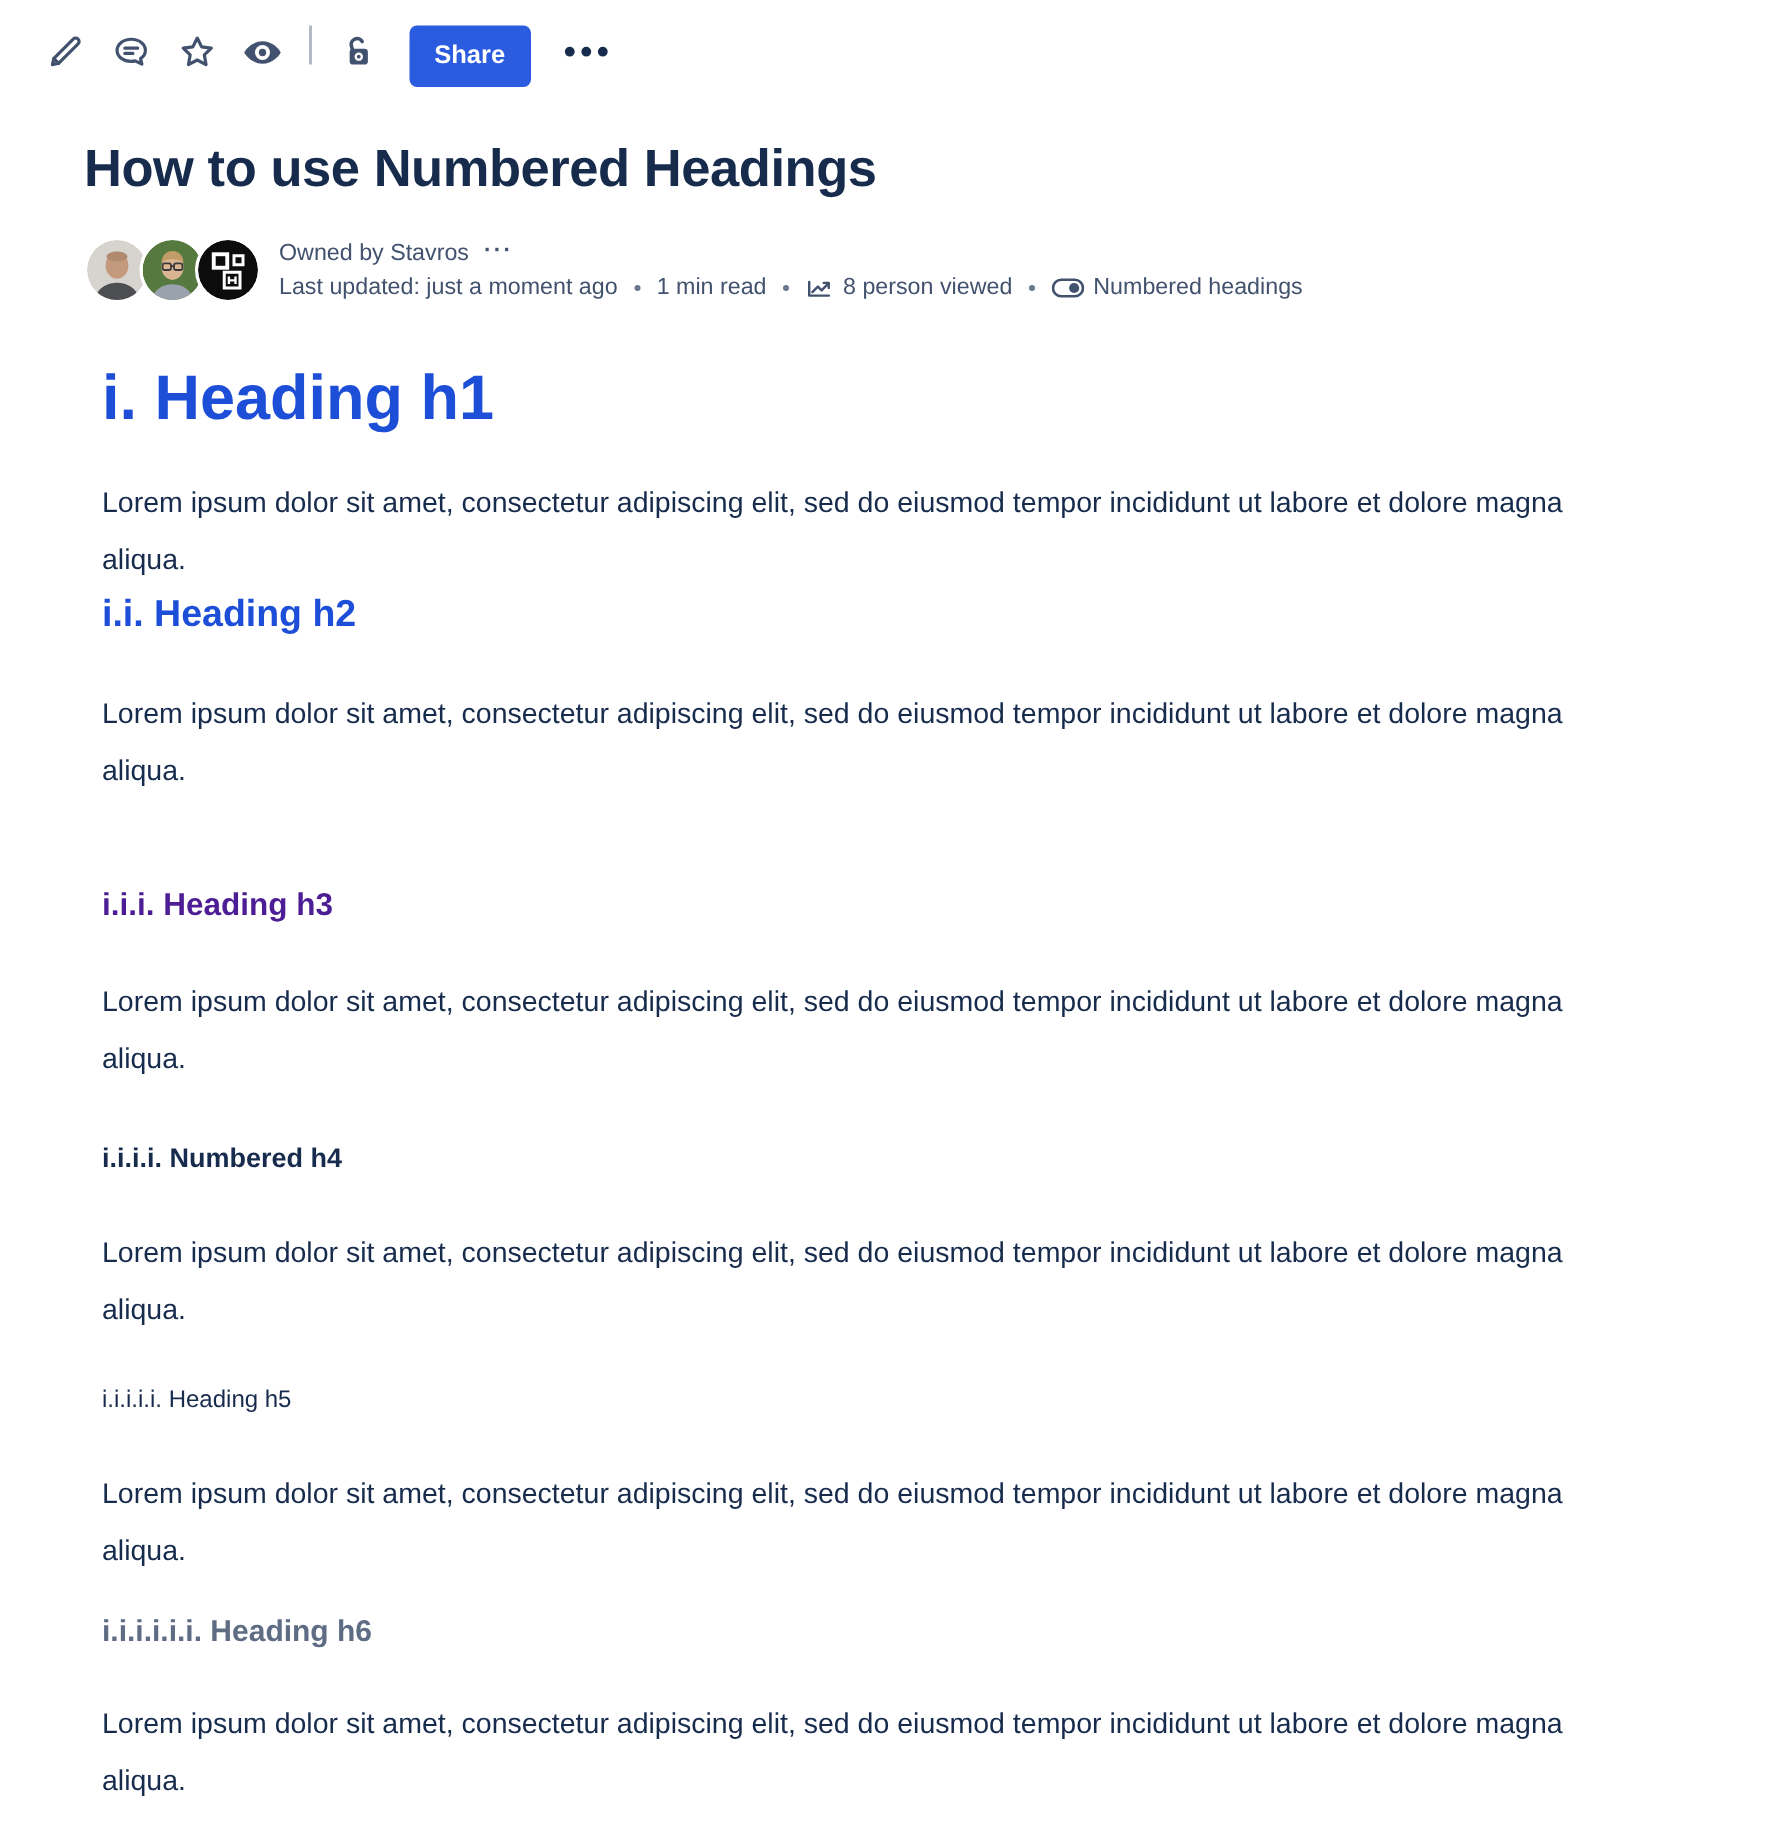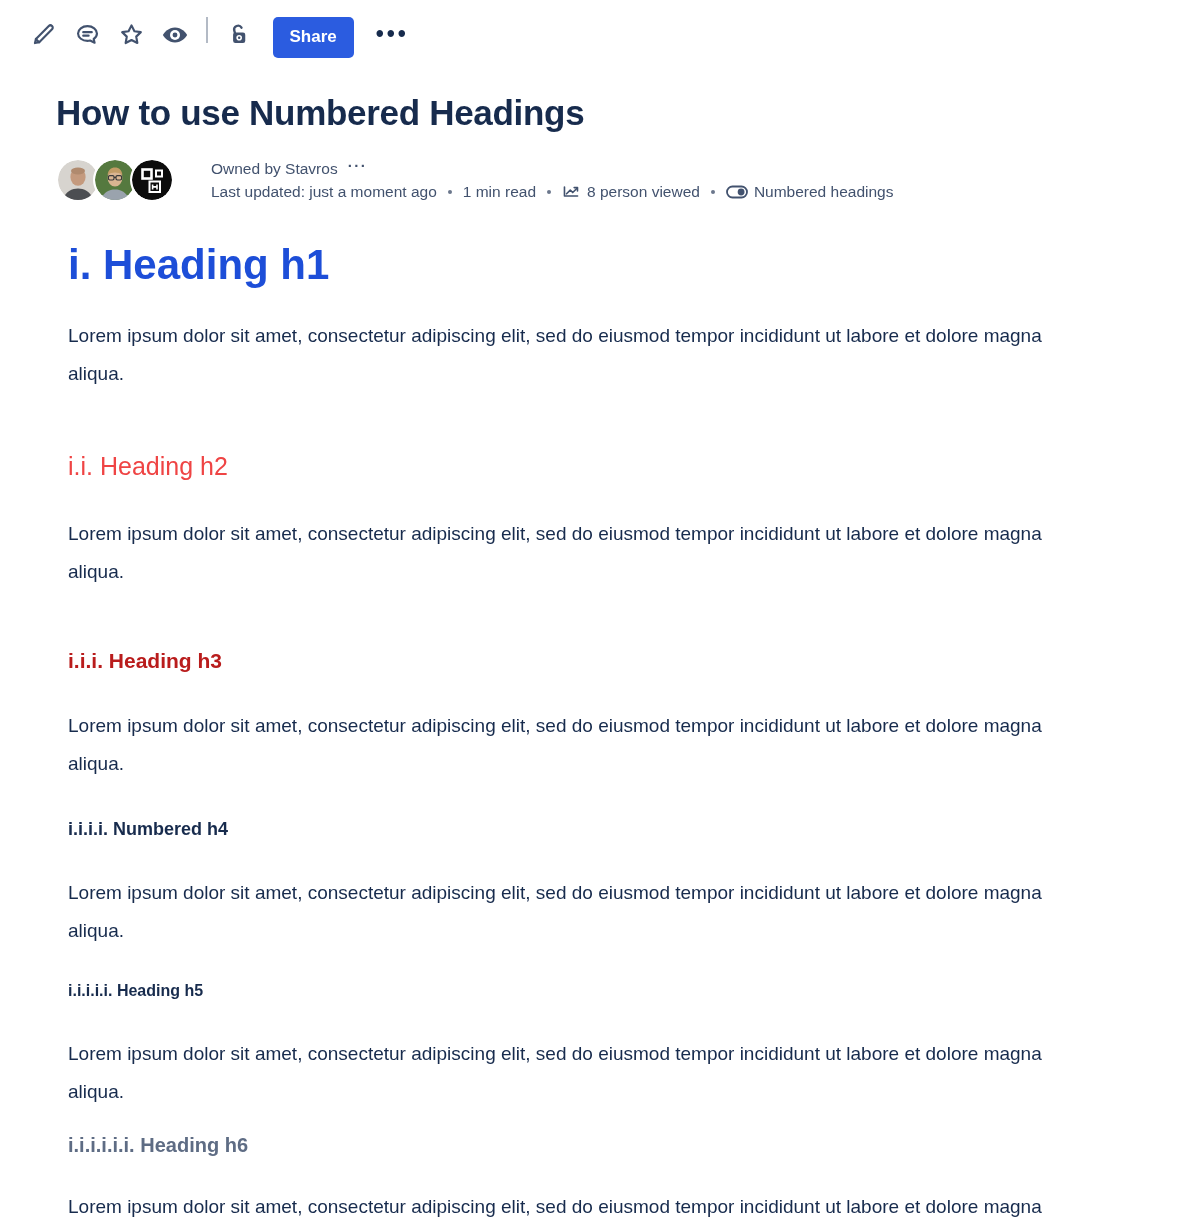--- a/index.html
+++ b/index.html
@@ -58,21 +58,21 @@
   .page-title {
     margin-top: 34px;
     font-size: 35px;
     line-height: 42px;
     font-weight: 700;
     letter-spacing: -0.3px;
     color: #172B4D;
   }
 
   
-  .byline { display: flex; gap: 37px; margin-top: 24px; }
+  .byline { display: flex; align-items: center; gap: 12px; margin-top: 24px; }
   .avatar-stack { display: flex; align-items: center; }
   .avatar {
     width: 44px; height: 44px; border-radius: 50%;
     border: 2px solid #ffffff; overflow: hidden; cursor: pointer;
     background: #fff; flex: none;
   }
   .avatar + .avatar { margin-left: -7px; }
   .avatar svg { display: block; width: 100%; height: 100%; }
 
   .byline-text { display: flex; flex-direction: column; gap: 3px; }
@@ -91,24 +91,24 @@
   
   .sections { margin-left: 12px; }
   .sections p {
     font-size: 19px;
     line-height: 38px;
     margin-top: 33px;
     max-width: 1005px;
     color: #172B4D;
   }
   h1.sec { font-size: 42px; line-height: 38px; font-weight: 700; margin-top: 44px; color: #1d4ed8; }
-  h2.sec { font-size: 25px; line-height: 32px; font-weight: 400; margin-top: 57px; color: #ef4444; }
-  h3.sec { font-size: 21px; line-height: 27px; font-weight: 700; margin-top: 56px; color: #b91c1c; }
+  h2.sec { font-size: 25px; line-height: 32px; font-weight: 700; color: #1d4ed8; }
+  h3.sec { font-size: 21px; line-height: 27px; font-weight: 700; margin-top: 56px; color: #4c1d95; }
   h4.sec { font-size: 18px; line-height: 24px; font-weight: 700; margin-top: 34px; color: #172B4D; }
-  h5.sec { font-size: 16px; line-height: 22px; font-weight: 700; margin-top: 30px; color: #172B4D; }
+  h5.sec { font-size: 16px; line-height: 22px; font-weight: 400; margin-top: 30px; color: #172B4D; }
   h6.sec { font-size: 20px; line-height: 20px; font-weight: 700; margin-top: 24px; color: #5E6C84; }
 </style>
 </head>
 <body>
 
 <header class="page-header">
 
   <div class="toolbar">
     <button class="icon-btn">
       <span class="meta-icon">

